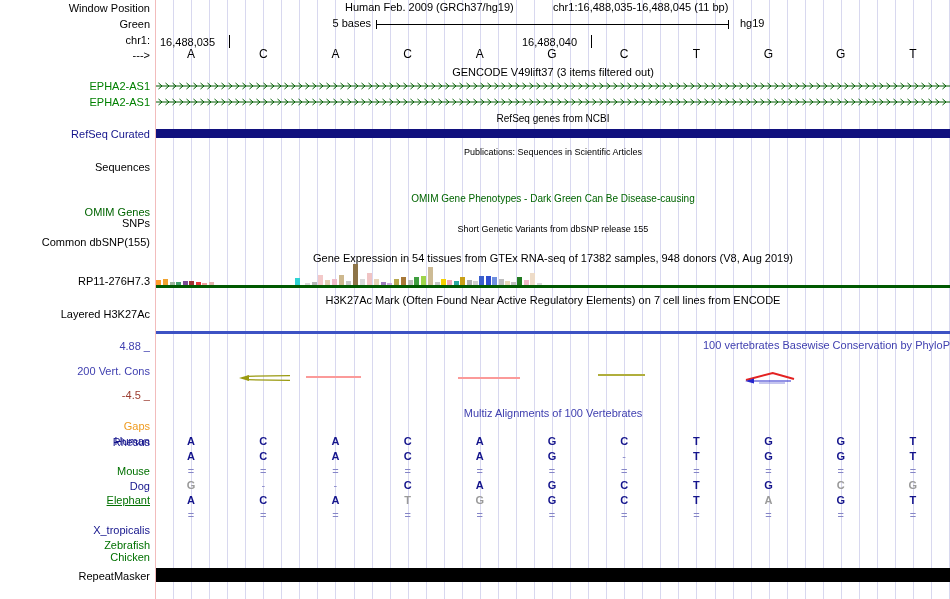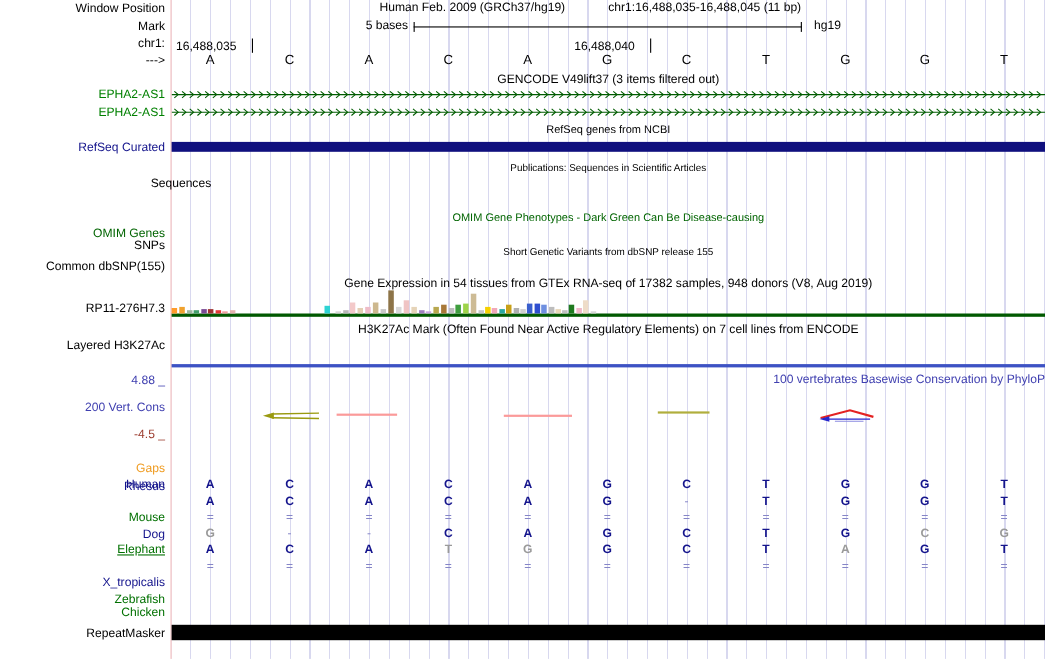--- a/index.html
+++ b/index.html
@@ -49,27 +49,27 @@
   <div class="hdr" style="left:160px;top:36px">16,488,035</div>
   <div class="ctick" style="left:229px"></div>
   <div class="hdr" style="left:522px;top:36px">16,488,040</div>
   <div class="ctick" style="left:591px"></div>
 
   <div class="bar refseq"></div>
   <div class="bar h3k"></div>
   <div class="bar gtexbase"></div>
   <div class="bar repeat"></div>
 <div class="llab c-k" style="top: 2px;">Window Position</div>
-    <div class="llab c-k" style="top: 18px;">Mark</div>
+    <div class="llab c-k" style="top: 18px;">Green</div>
     <div class="llab c-k" style="top: 34px;">chr1:</div>
     <div class="llab c-k" style="top: 49px;">---&gt;</div>
     <div class="llab c-grn" style="top: 80px;">EPHA2-AS1</div>
     <div class="llab c-grn" style="top: 96px;">EPHA2-AS1</div>
     <div class="llab c-nvy" style="top: 128px;">RefSeq Curated</div>
-    <div class="llab c-k" style="top: 161px; padding-left: 42px;">Sequences</div>
+    <div class="llab c-k" style="top: 161px;">Sequences</div>
     <div class="llab c-k" style="top: 177px; margin-top: 40px;">SNPs</div>
     <div class="llab c-dgrn" style="top: 206px;">OMIM Genes</div>
     <div class="llab c-k" style="top: 236px;">Common dbSNP(155)</div>
     <div class="llab c-k" style="top: 275px;">RP11-276H7.3</div>
     <div class="llab c-k" style="top: 308px;">Layered H3K27Ac</div>
     <div class="llab c-blu" style="top: 340px;">4.88 _</div>
     <div class="llab c-blu" style="top: 365px;">200 Vert. Cons</div>
     <div class="llab c-dred" style="top: 389px;">-4.5 _</div>
     <div class="llab c-org" style="top: 420px;">Gaps</div>
     <div class="llab c-nvy" style="top: 435px;">Human</div>
@@ -82,20 +82,21 @@
     <div class="llab c-grn2" style="top: 539px;">Zebrafish</div>
     <div class="llab c-k" style="top: 570px;">RepeatMasker</div>
     <div class="title c-k" style="top: 66px; font-size: 11px;">GENCODE V49lift37 (3 items filtered out)</div>
     <div class="title c-k" style="top: 113px; font-size: 10px;">RefSeq genes from NCBI</div>
     <div class="title c-k" style="top: 146px; font-size: 9px;">Publications: Sequences in Scientific Articles</div>
     <div class="title c-dgrn" style="top: 193px; font-size: 10px;">OMIM Gene Phenotypes - Dark Green Can Be Disease-causing</div>
     <div class="title c-k" style="top: 223px; font-size: 9px;">Short Genetic Variants from dbSNP release 155</div>
     <div class="title c-k" style="top: 252px; font-size: 11px;">Gene Expression in 54 tissues from GTEx RNA-seq of 17382 samples, 948 donors (V8, Aug 2019)</div>
     <div class="title c-k" style="top: 294px; font-size: 11px;">H3K27Ac Mark (Often Found Near Active Regulatory Elements) on 7 cell lines from ENCODE</div>
     <div class="title c-blu" style="top: 339px; font-size: 11px; text-align: right;">100 vertebrates Basewise Conservation by PhyloP</div>
+    <div class="title c-blu" style="top: 407px; font-size: 11px;">Multiz Alignments of 100 Vertebrates</div>
     <div class="seq" style="left: 161.09px; top: 47px;">A</div>
     <div class="seq" style="left: 233.27px; top: 47px;">C</div>
     <div class="seq" style="left: 305.45px; top: 47px;">A</div>
     <div class="seq" style="left: 377.63px; top: 47px;">C</div>
     <div class="seq" style="left: 449.81px; top: 47px;">A</div>
     <div class="seq" style="left: 521.99px; top: 47px;">G</div>
     <div class="seq" style="left: 594.17px; top: 47px;">C</div>
     <div class="seq" style="left: 666.35px; top: 47px;">T</div>
     <div class="seq" style="left: 738.53px; top: 47px;">G</div>
     <div class="seq" style="left: 810.71px; top: 47px;">G</div>

